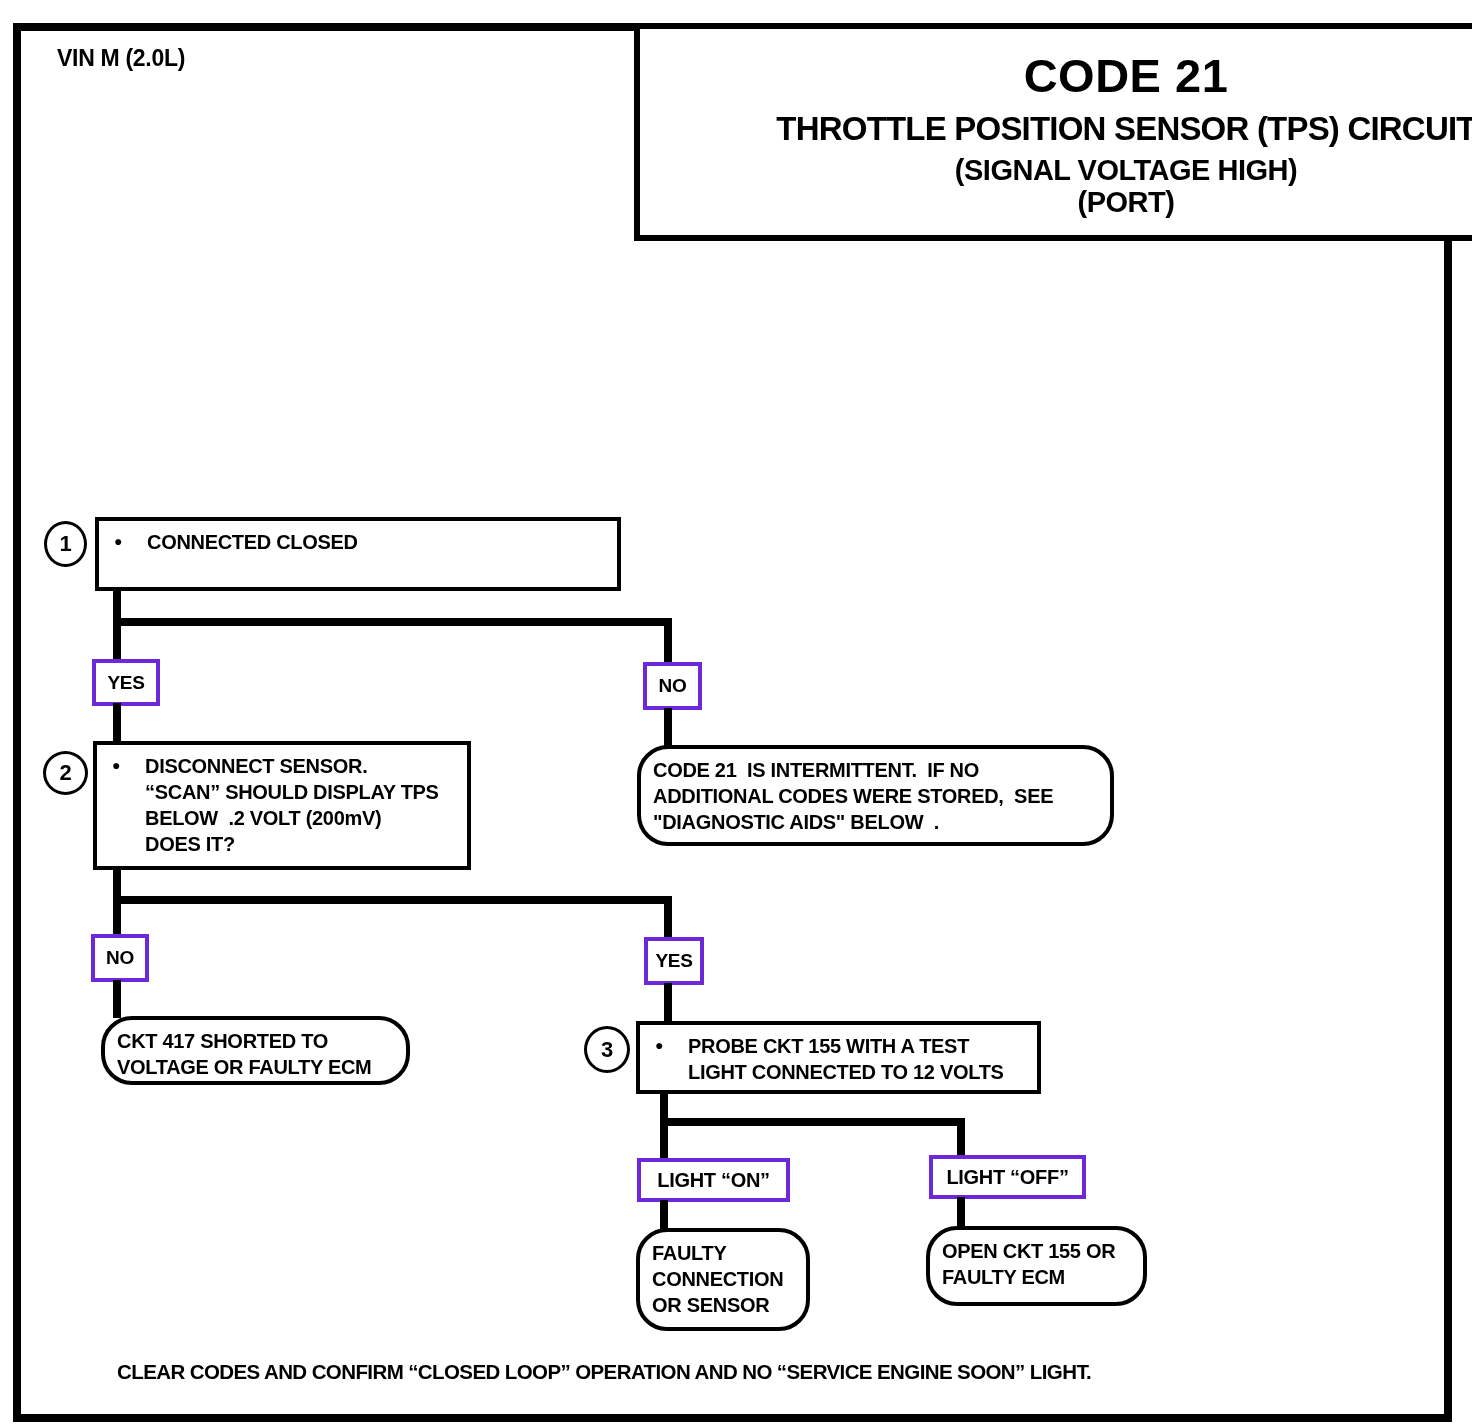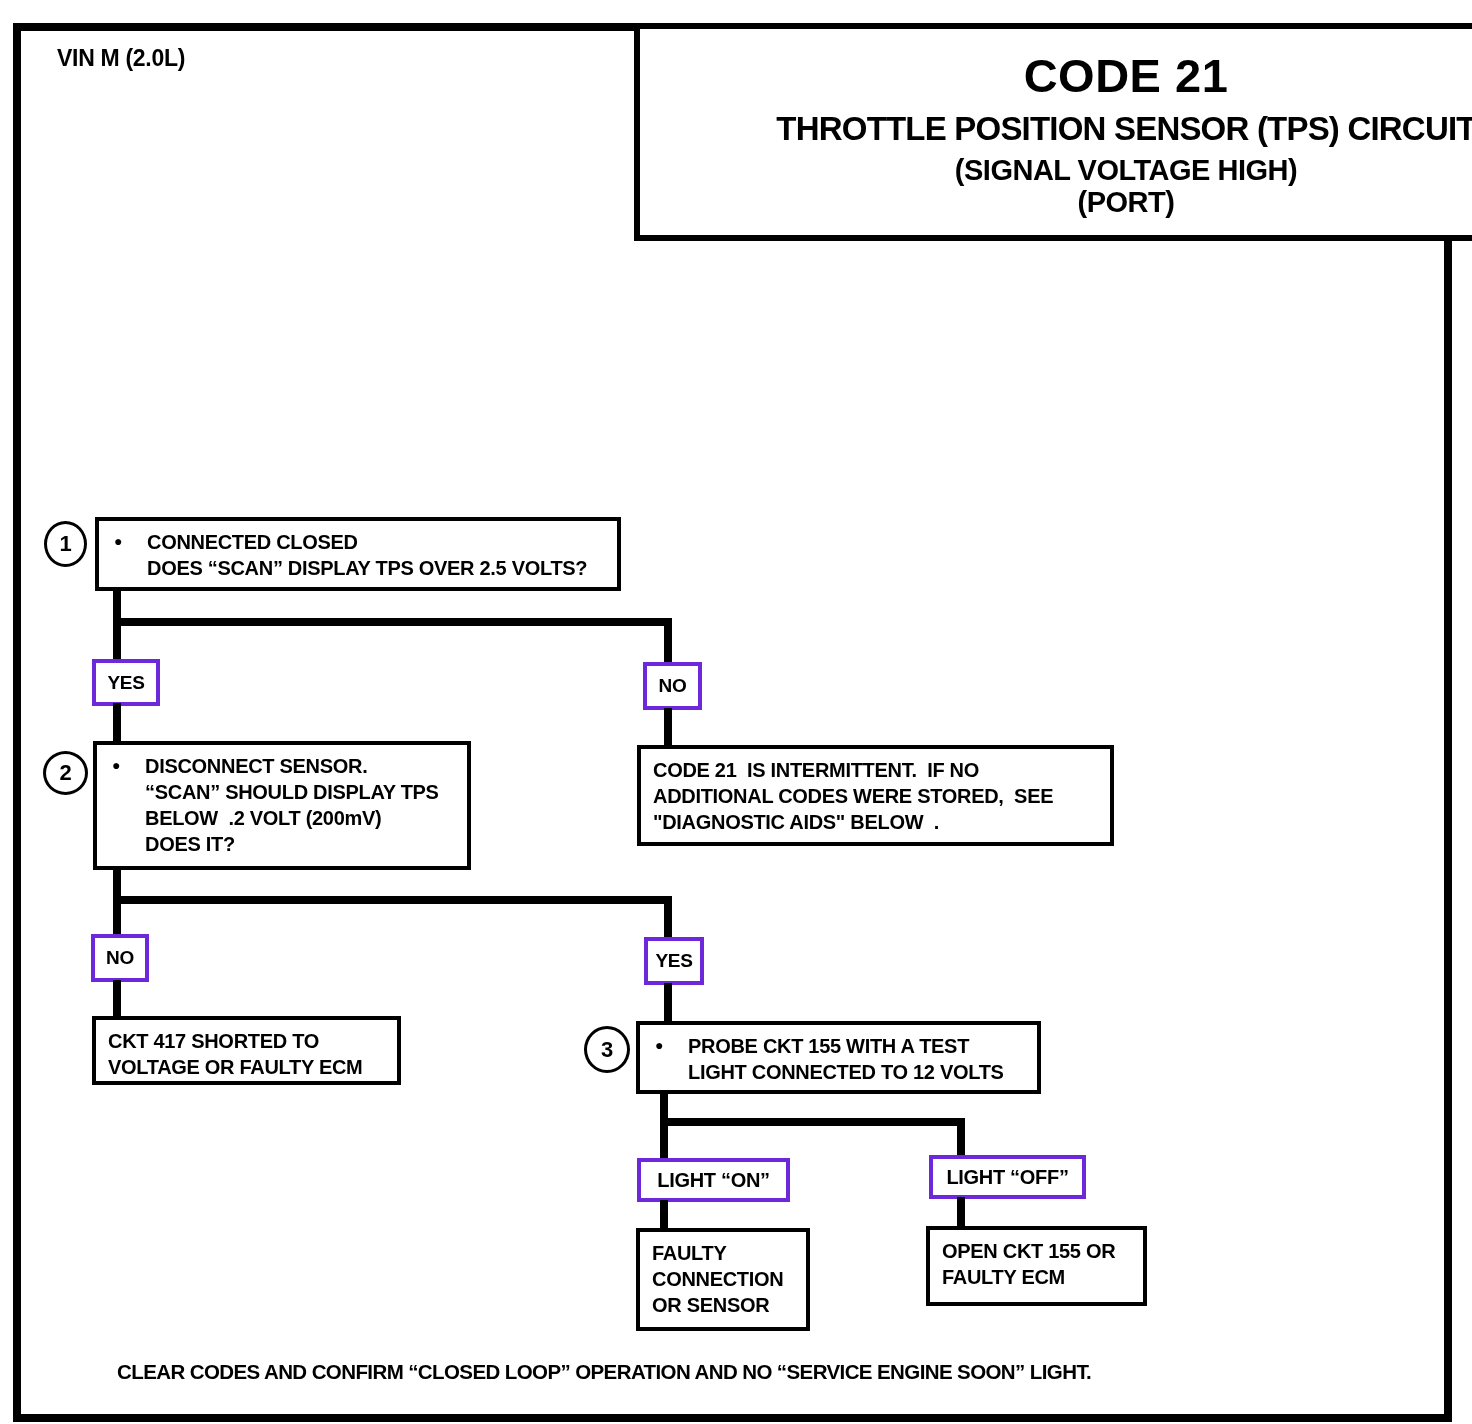--- a/index.html
+++ b/index.html
@@ -80,21 +80,21 @@
     font-size: 22px;
   }
   .conn { background: #000; }
 
   #footer-note {
     left: 117px; top: 1360px;
     font-size: 20.5px;
     letter-spacing: -0.6px;
     white-space: pre;
   }
-  .pad-box { padding: 8px 8px 16px 12px; }
+  .pad-box { padding: 8px 8px 16px 12px; border-radius: 31px; }
 </style>
 </head>
 <body>
 
 <div id="page">
 
   <div id="outer-border" class="abs"></div>
 
   <div id="vin-label" class="abs">VIN M (2.0L)</div>
 
@@ -106,21 +106,20 @@
   </div>
 
   <div class="abs num-circle" style="left:44px; top:521px; width:43px; height:46px;">
     <span>1</span>
   </div>
 
   <div class="abs node" style="left:95px; top:517px; width:526px; height:74px;">
     <span class="bullet">●</span>
     <div class="step-body">
       <div class="line">CONNECTED CLOSED</div>
-      <div class="line">DOES “SCAN” DISPLAY TPS OVER 2.5 VOLTS?</div>
     </div>
   </div>
 
   <div class="abs conn" style="left:113px; top:589px; width:8px;  height:35px;"></div>
   <div class="abs conn" style="left:113px; top:618px; width:559px; height:8px;"></div>
   <div class="abs conn" style="left:113px; top:618px; width:8px;  height:44px;"></div>
   <div class="abs conn" style="left:664px; top:618px; width:8px;  height:48px;"></div>
 
   <div class="abs tag" style="left:92px; top:659px; width:68px; height:47px;">YES</div>
   <div class="abs tag" style="left:643px; top:662px; width:59px; height:48px;">NO</div>
@@ -152,21 +151,21 @@
   <div class="abs conn" style="left:113px; top:896px; width:559px; height:8px;"></div>
   <div class="abs conn" style="left:113px; top:896px; width:8px;  height:41px;"></div>
   <div class="abs conn" style="left:664px; top:896px; width:8px;  height:44px;"></div>
 
   <div class="abs tag" style="left:91px; top:934px; width:58px; height:48px;">NO</div>
   <div class="abs tag" style="left:644px; top:937px; width:60px; height:48px;">YES</div>
 
   <div class="abs conn" style="left:113px; top:980px; width:8px; height:38px;"></div>
   <div class="abs conn" style="left:664px; top:983px; width:8px; height:40px;"></div>
 
-  <div class="abs node pad-box" style="left:92px; top:1016px; width:309px; height:69px;">
+  <div class="abs node pad-box" style="left:101px; top:1016px; width:309px; height:69px;">
     <div class="line">CKT 417 SHORTED TO</div>
     <div class="line">VOLTAGE OR FAULTY ECM</div>
   </div>
 
   <div class="abs num-circle" style="left:584px; top:1026px; width:46px; height:47px;">
     <span>3</span>
   </div>
 
   <div class="abs node" style="left:636px; top:1021px; width:405px; height:73px;">
     <span class="bullet">●</span>

